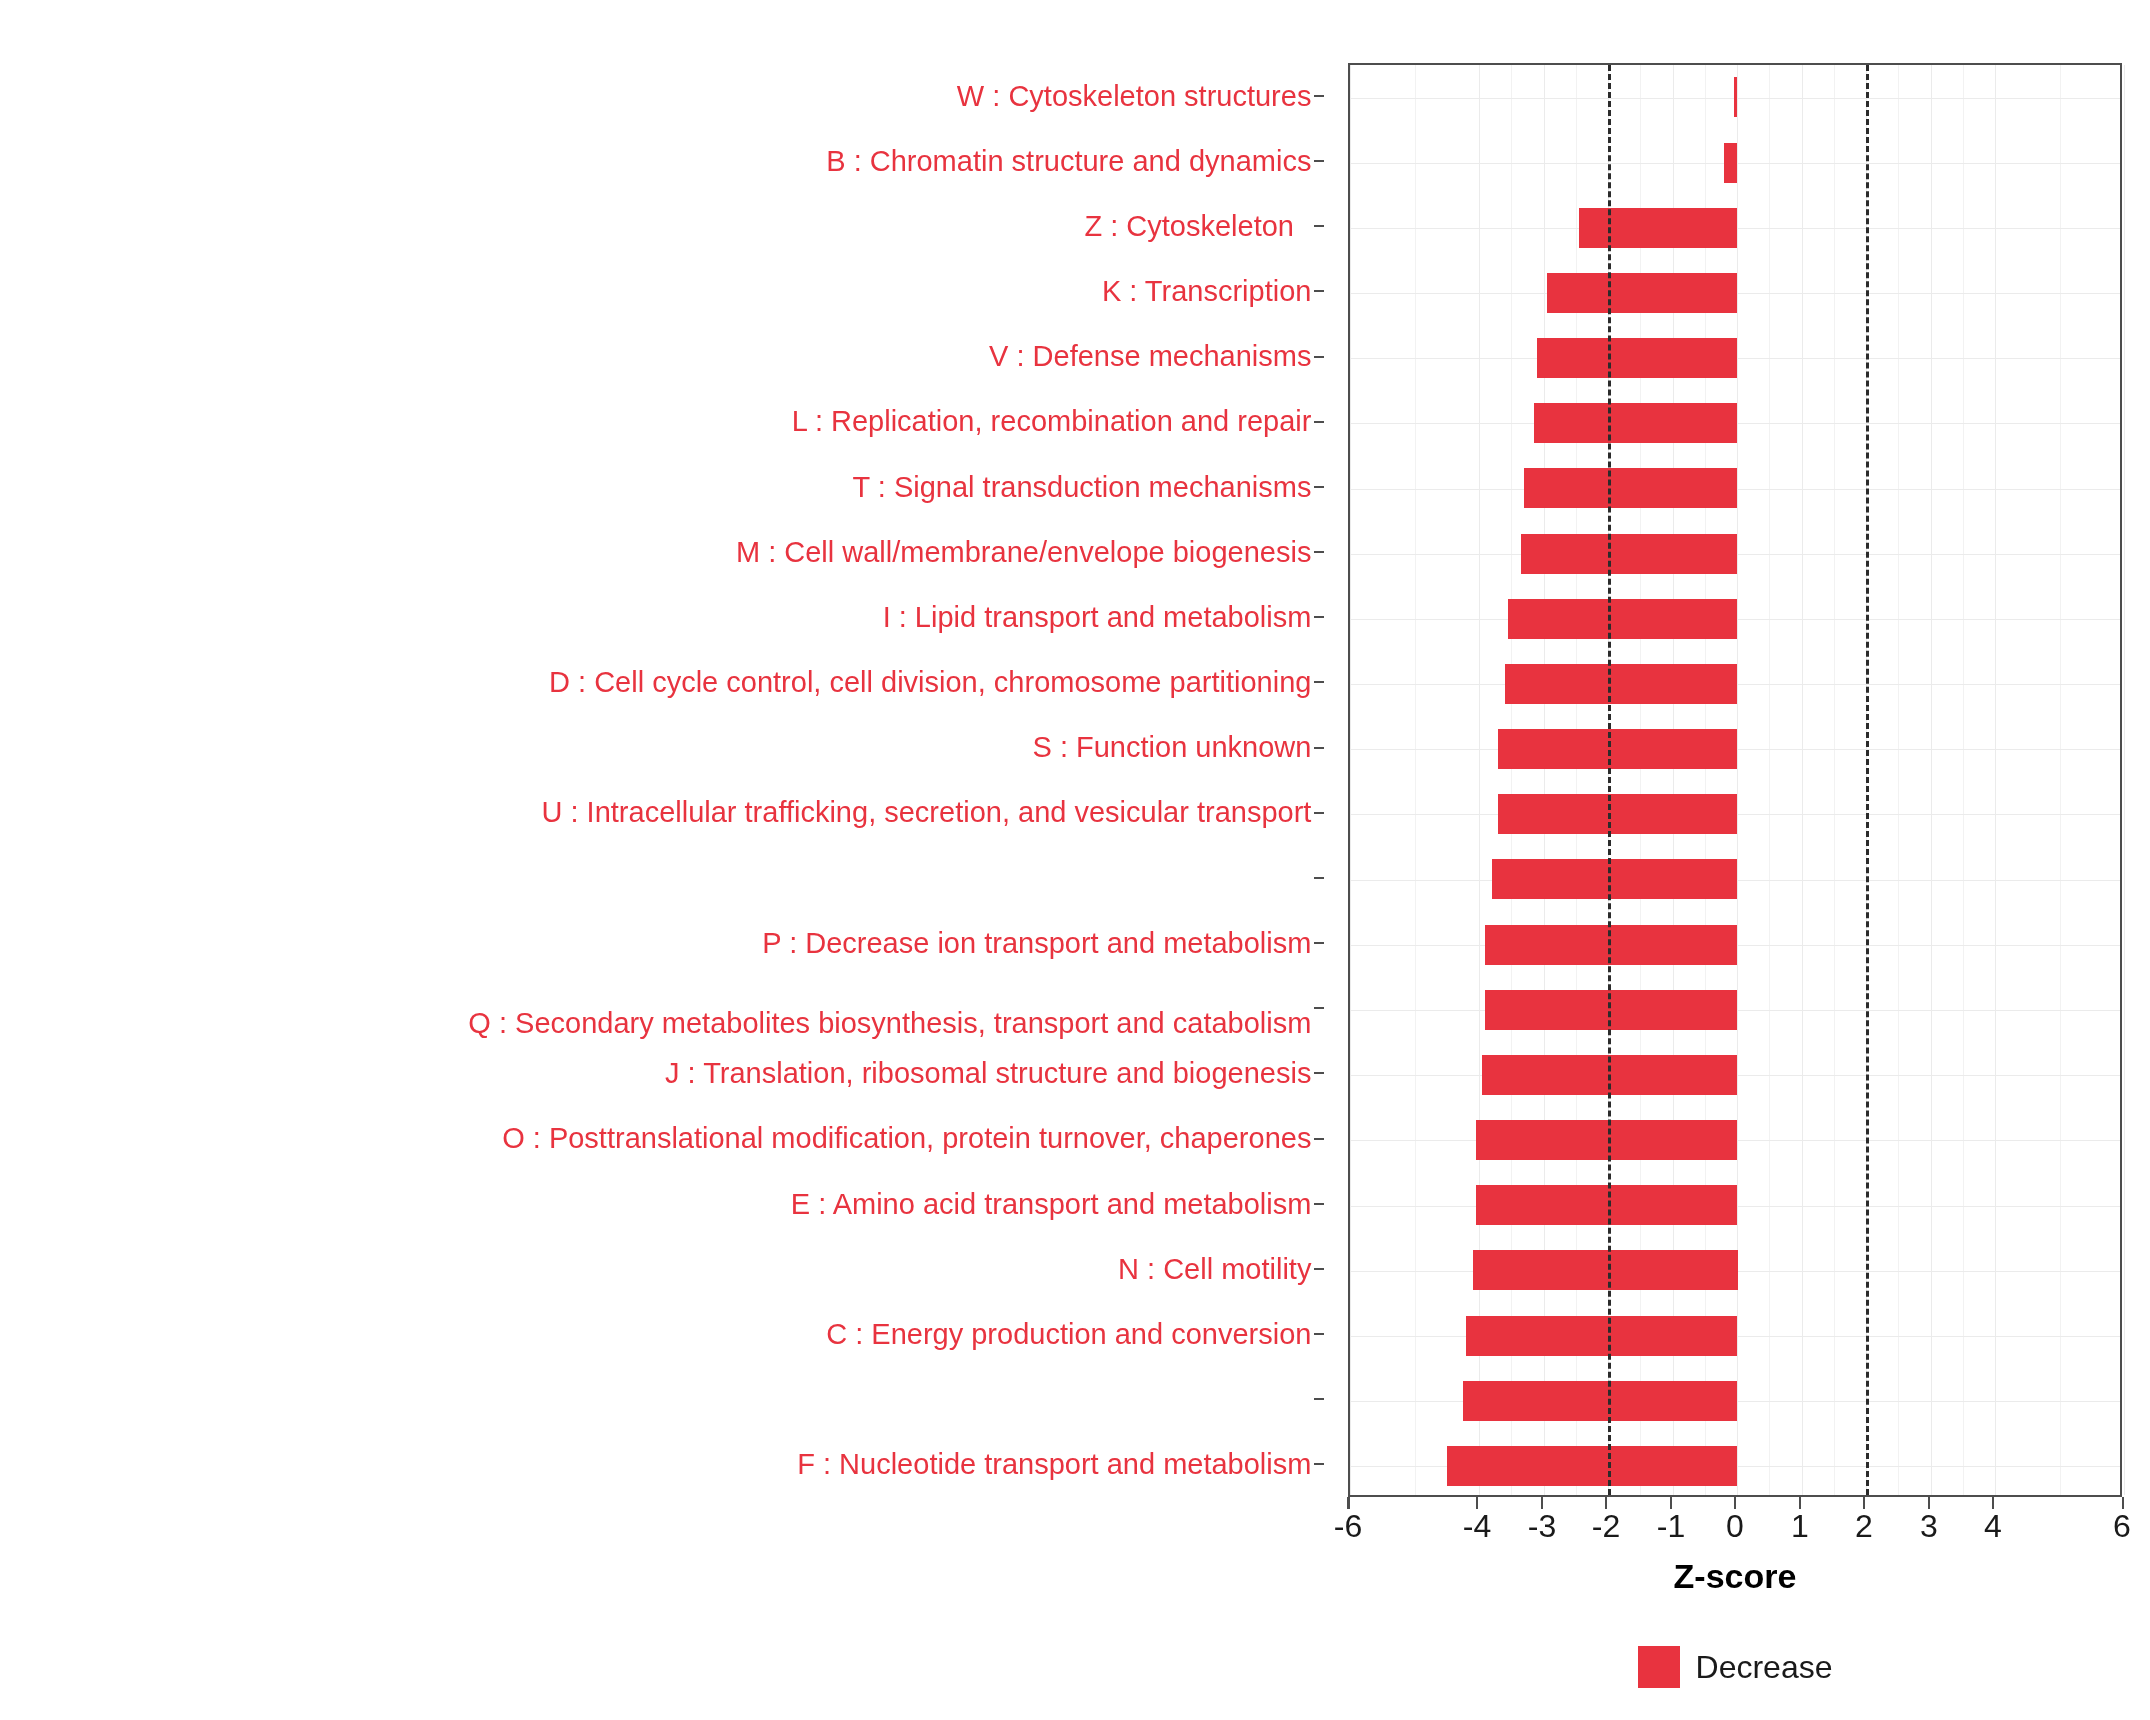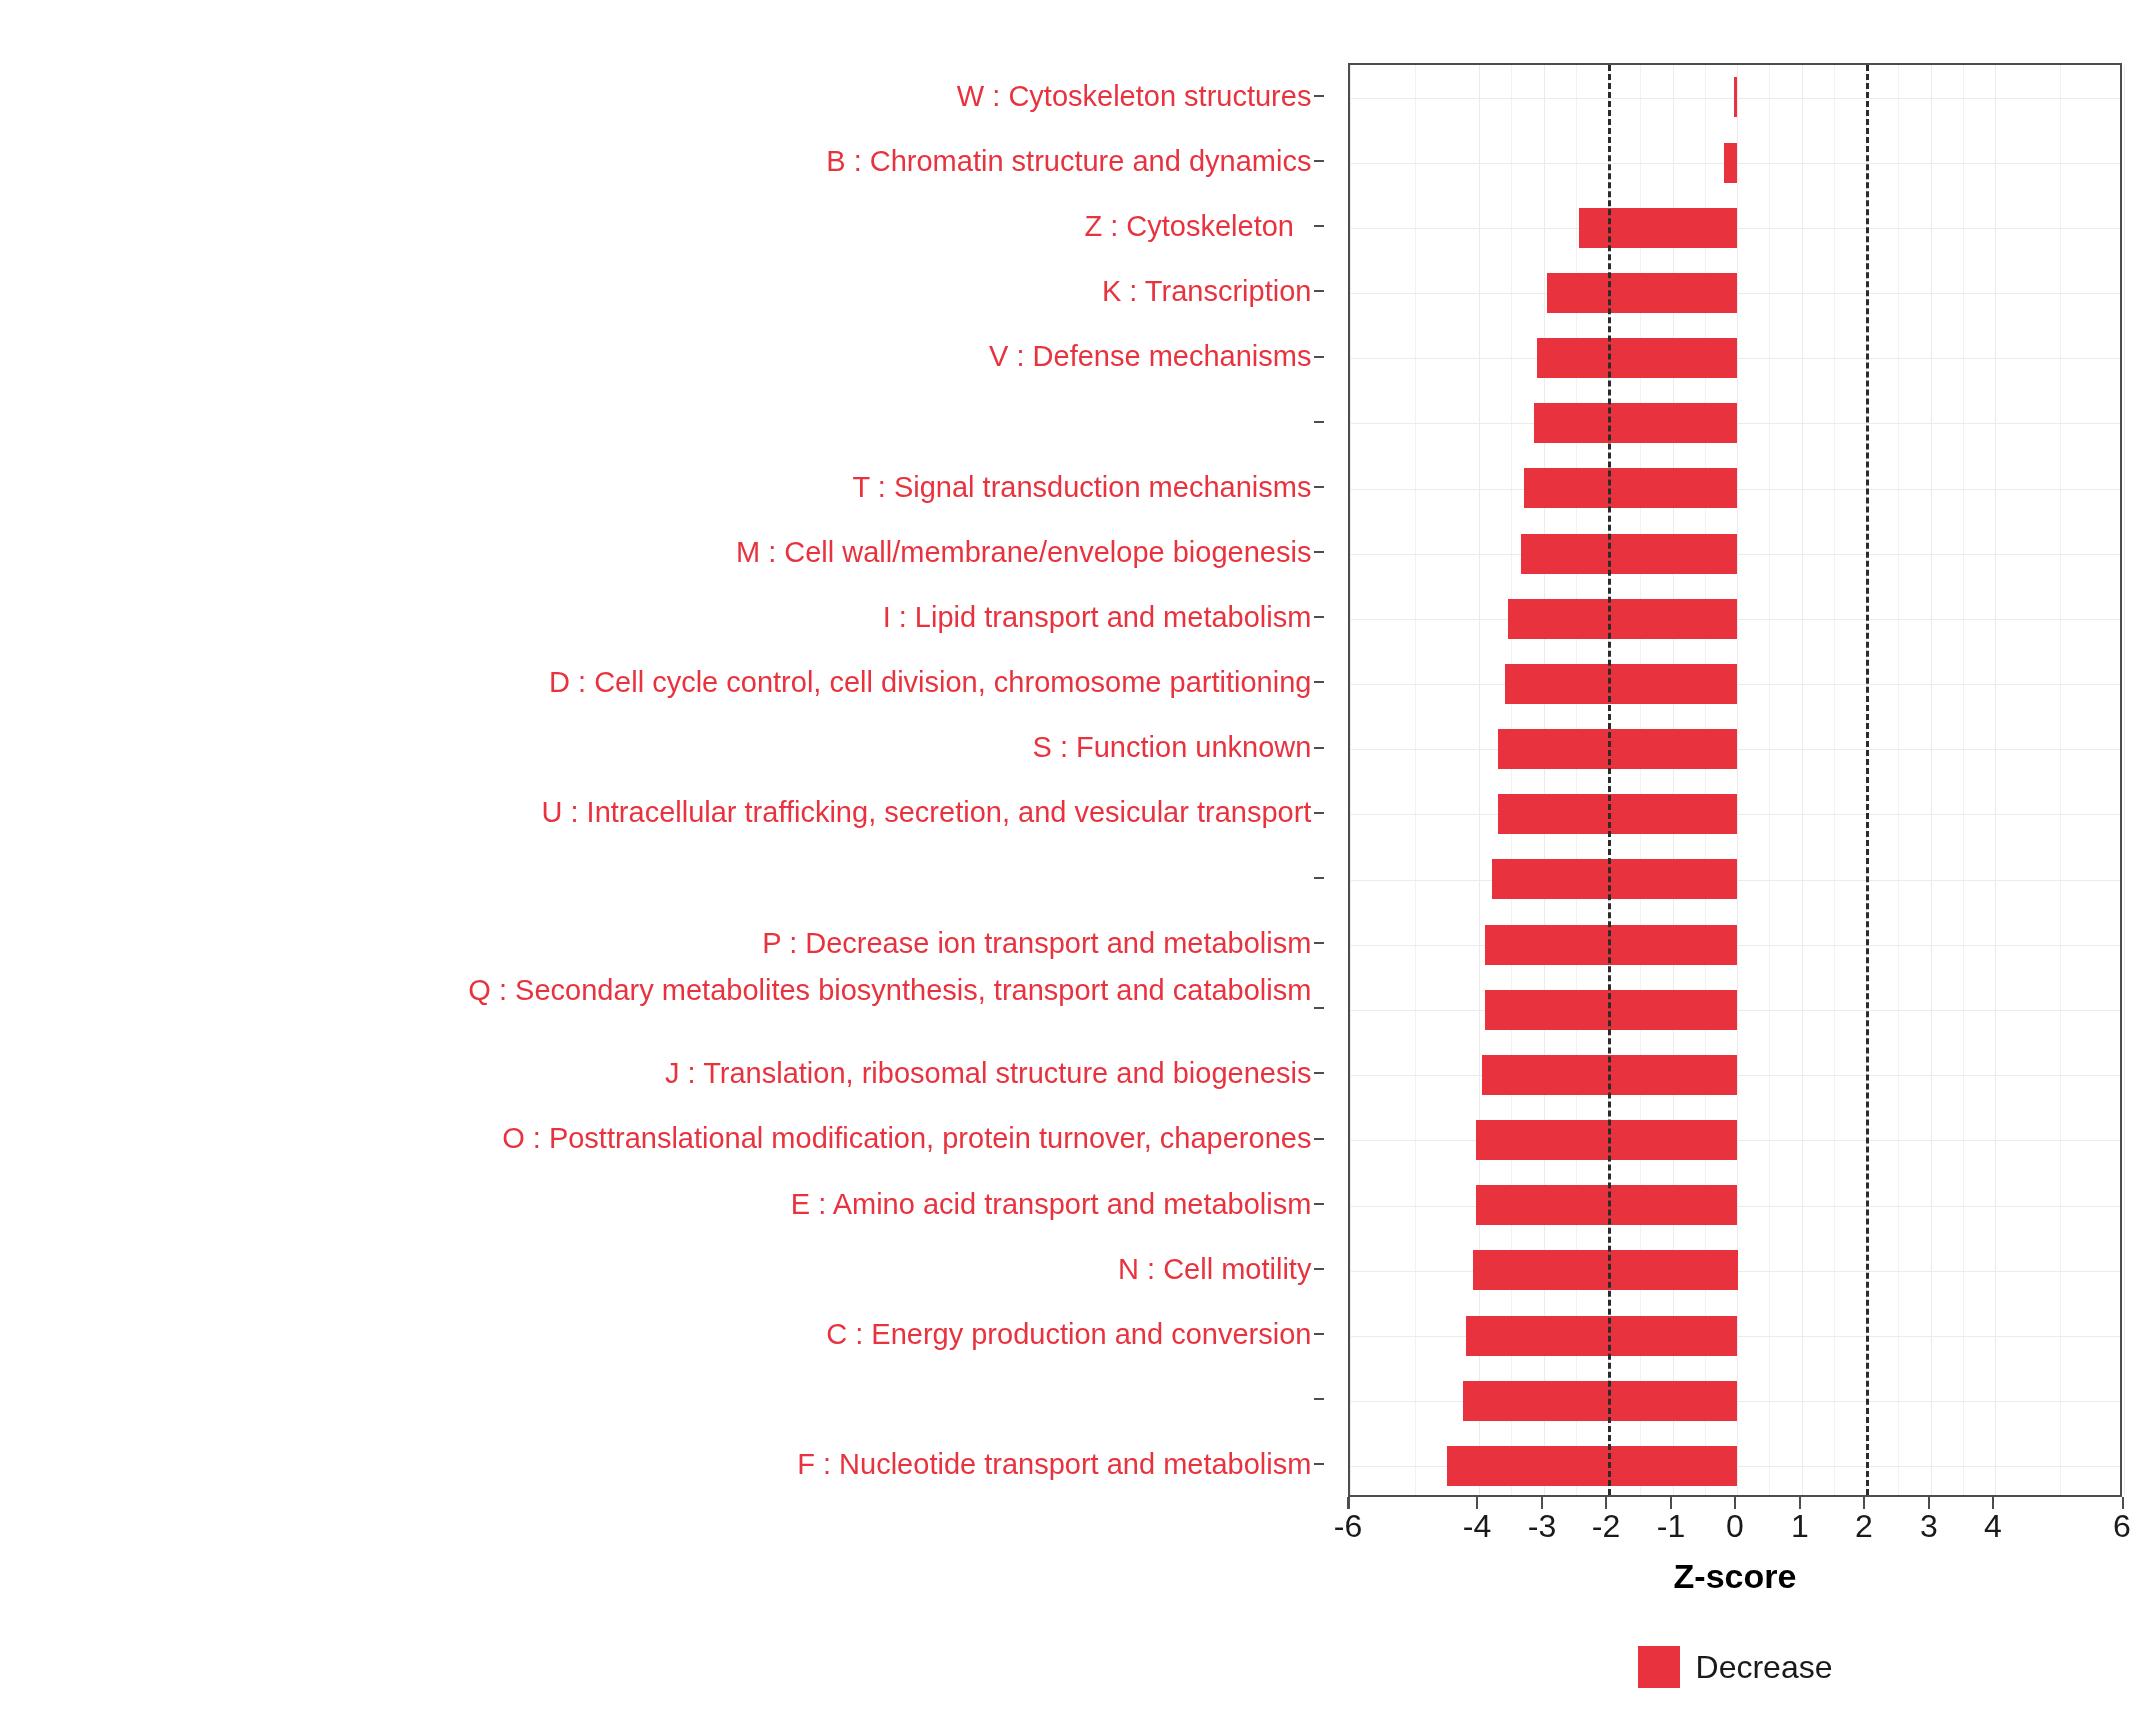--- a/index.html
+++ b/index.html
@@ -166,37 +166,38 @@
       <div class="ylabel" style="top: 33px; right: 18.6px;">W : Cytoskeleton structures</div>
       <div class="ytick" style="top: 32px; right: 5.7px;"></div>
       <div class="ylabel" style="top: 98px; right: 18.6px;">B : Chromatin structure and dynamics</div>
       <div class="ytick" style="top: 97px; right: 5.7px;"></div>
       <div class="ylabel" style="top: 163px; right: 36px;">Z : Cytoskeleton</div>
       <div class="ytick" style="top: 162px; right: 5.7px;"></div>
       <div class="ylabel" style="top: 228px; right: 18.6px;">K : Transcription</div>
       <div class="ytick" style="top: 227px; right: 5.7px;"></div>
       <div class="ylabel" style="top: 293px; right: 18.6px;">V : Defense mechanisms</div>
       <div class="ytick" style="top: 293px; right: 5.7px;"></div>
+      <div class="ylabel" style="top: 358px; right: 18.6px;">L : Replication, recombination and repair</div>
       <div class="ytick" style="top: 358px; right: 5.7px;"></div>
       <div class="ylabel" style="top: 424px; right: 18.6px;">T : Signal transduction mechanisms</div>
       <div class="ytick" style="top: 423px; right: 5.7px;"></div>
       <div class="ylabel" style="top: 489px; right: 18.6px;">M : Cell wall/membrane/envelope biogenesis</div>
       <div class="ytick" style="top: 488px; right: 5.7px;"></div>
       <div class="ylabel" style="top: 554px; right: 18.6px;">I : Lipid transport and metabolism</div>
       <div class="ytick" style="top: 553px; right: 5.7px;"></div>
       <div class="ylabel" style="top: 619px; right: 18.6px;">D : Cell cycle control, cell division, chromosome partitioning</div>
       <div class="ytick" style="top: 618px; right: 5.7px;"></div>
       <div class="ylabel" style="top: 684px; right: 18.6px;">S : Function unknown</div>
       <div class="ytick" style="top: 684px; right: 5.7px;"></div>
       <div class="ylabel" style="top: 749px; right: 18.6px;">U : Intracellular trafficking, secretion, and vesicular transport</div>
       <div class="ytick" style="top: 749px; right: 5.7px;"></div>
       <div class="ytick" style="top: 814px; right: 5.7px;"></div>
       <div class="ylabel" style="top: 880px; right: 18.6px;">P : Decrease ion transport and metabolism</div>
       <div class="ytick" style="top: 879px; right: 5.7px;"></div>
-      <div class="ylabel" style="top: 927px; right: 18.6px; text-align: center;">Q : Secondary metabolites biosynthesis, transport and catabolism</div>
+      <div class="ylabel" style="top: 960px; right: 18.6px; text-align: center;">Q : Secondary metabolites biosynthesis, transport and catabolism</div>
       <div class="ytick" style="top: 944px; right: 5.7px;"></div>
       <div class="ylabel" style="top: 1010px; right: 18.6px;">J : Translation, ribosomal structure and biogenesis</div>
       <div class="ytick" style="top: 1009px; right: 5.7px;"></div>
       <div class="ylabel" style="top: 1075px; right: 18.6px;">O : Posttranslational modification, protein turnover, chaperones</div>
       <div class="ytick" style="top: 1075px; right: 5.7px;"></div>
       <div class="ylabel" style="top: 1141px; right: 18.6px;">E : Amino acid transport and metabolism</div>
       <div class="ytick" style="top: 1140px; right: 5.7px;"></div>
       <div class="ylabel" style="top: 1206px; right: 18.6px;">N : Cell motility</div>
       <div class="ytick" style="top: 1205px; right: 5.7px;"></div>
       <div class="ylabel" style="top: 1271px; right: 18.6px;">C : Energy production and conversion</div>

